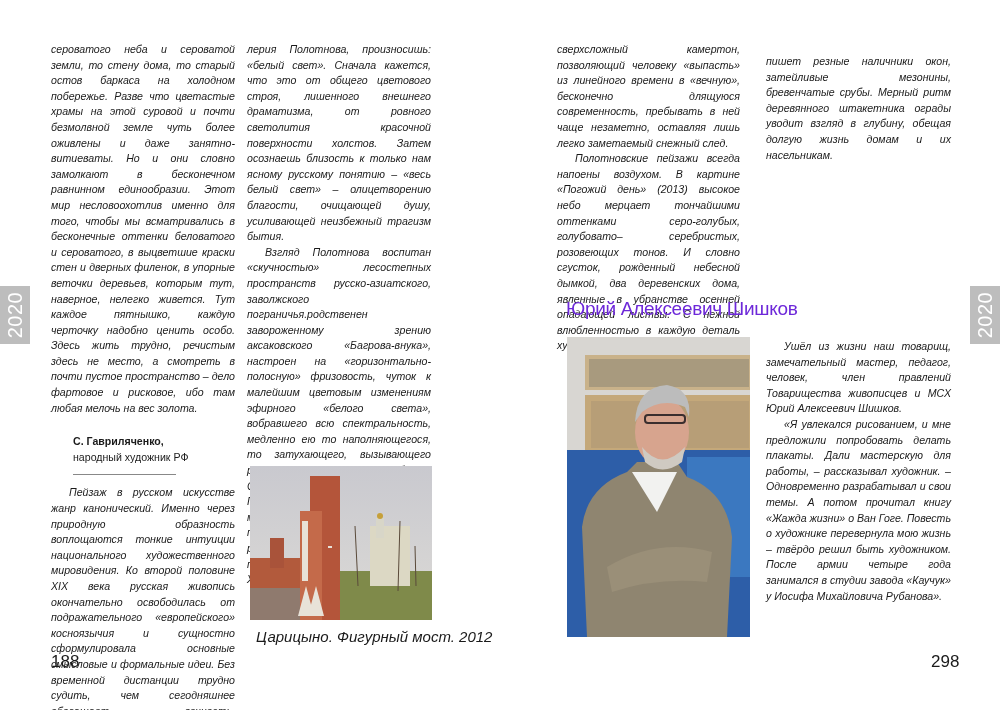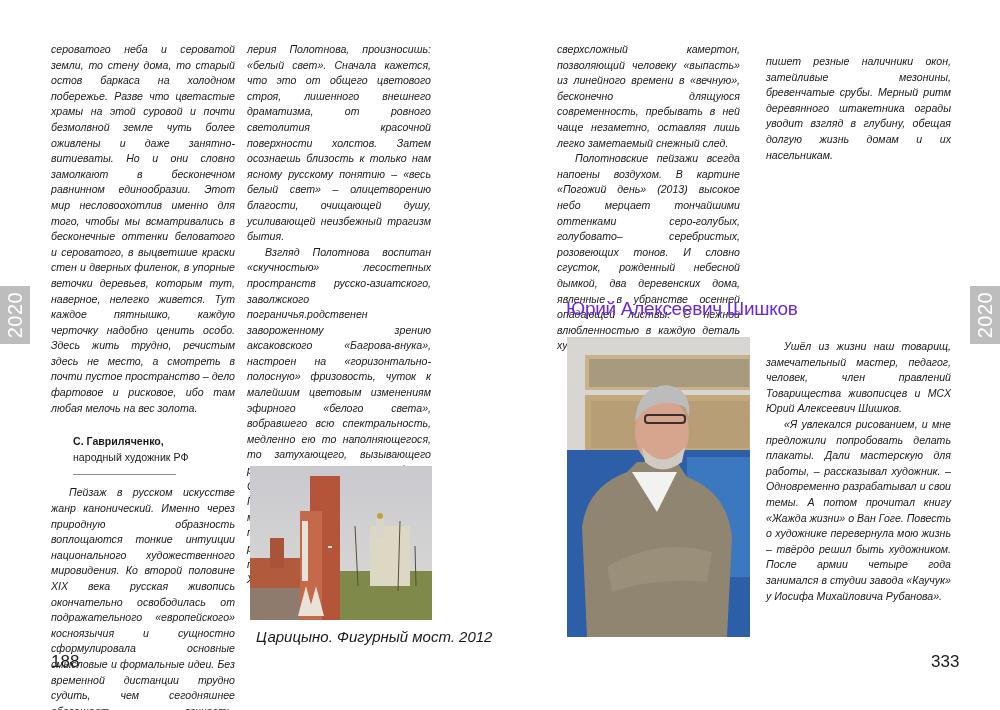--- a/index.html
+++ b/index.html
@@ -116,13 +116,13 @@
     <path d="M75,110 Q95,135 118,110 L115,125 Q95,140 78,125 Z" fill="#cfcac2"></path>
     <rect x="78" y="78" width="40" height="8" rx="3" fill="none" stroke="#3a2e2e" stroke-width="2"></rect>
   </svg>
 </div>
 
 <div class="col" style="left:766px; top:339px; width:185px;">
   <p class="ind">Ушёл из жизни наш товарищ, замечательный мастер, педагог, человек, член правлений Товарищества живописцев и МСХ Юрий Алексеевич Шишков.</p>
   <p class="ind">«Я увлекался рисованием, и мне предложили попробовать делать плакаты. Дали мастерскую для работы, – рассказывал художник. – Одновременно разрабатывал и свои темы. А потом прочитал книгу «Жажда жизни» о Ван Гоге. Повесть о художнике перевернула мою жизнь – твёрдо решил быть художником. После армии четыре года занимался в студии завода «Каучук» у Иосифа Михайловича Рубанова».</p>
 </div>
 
-<div class="page-num" style="left:931px;">333</div>
+<div class="page-num" style="left:931px;">298</div>
 
 </body></html>

